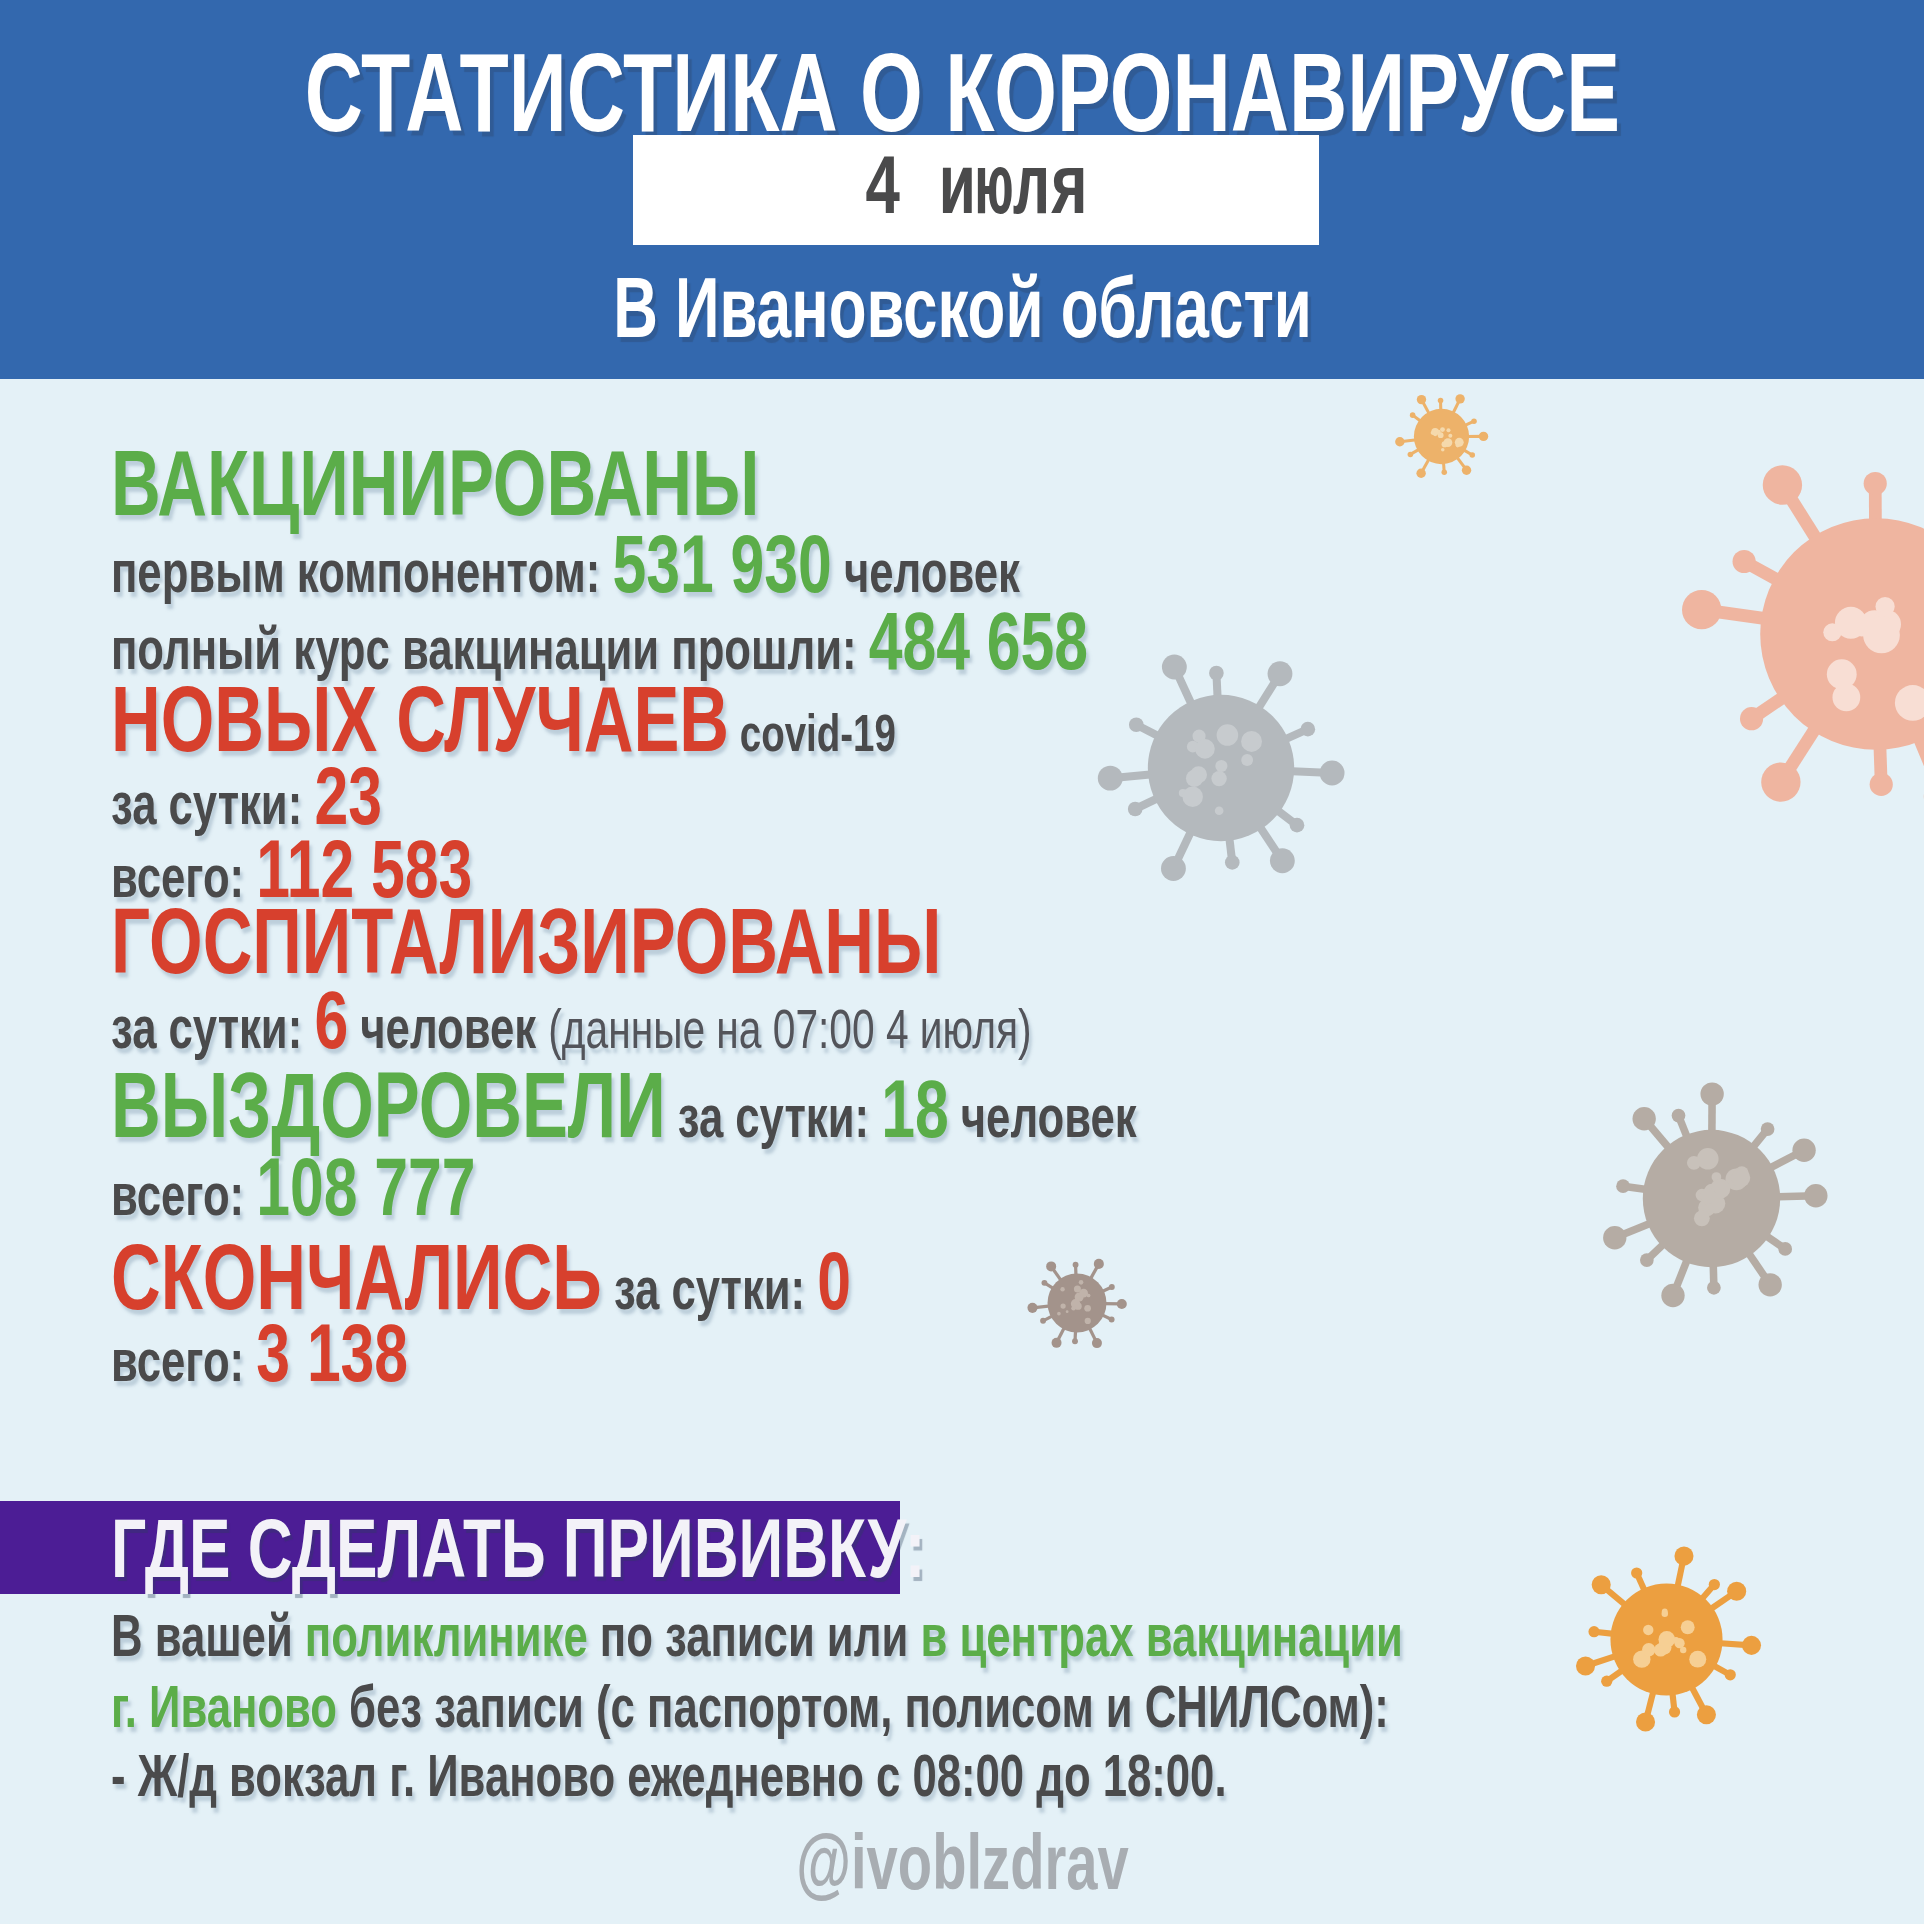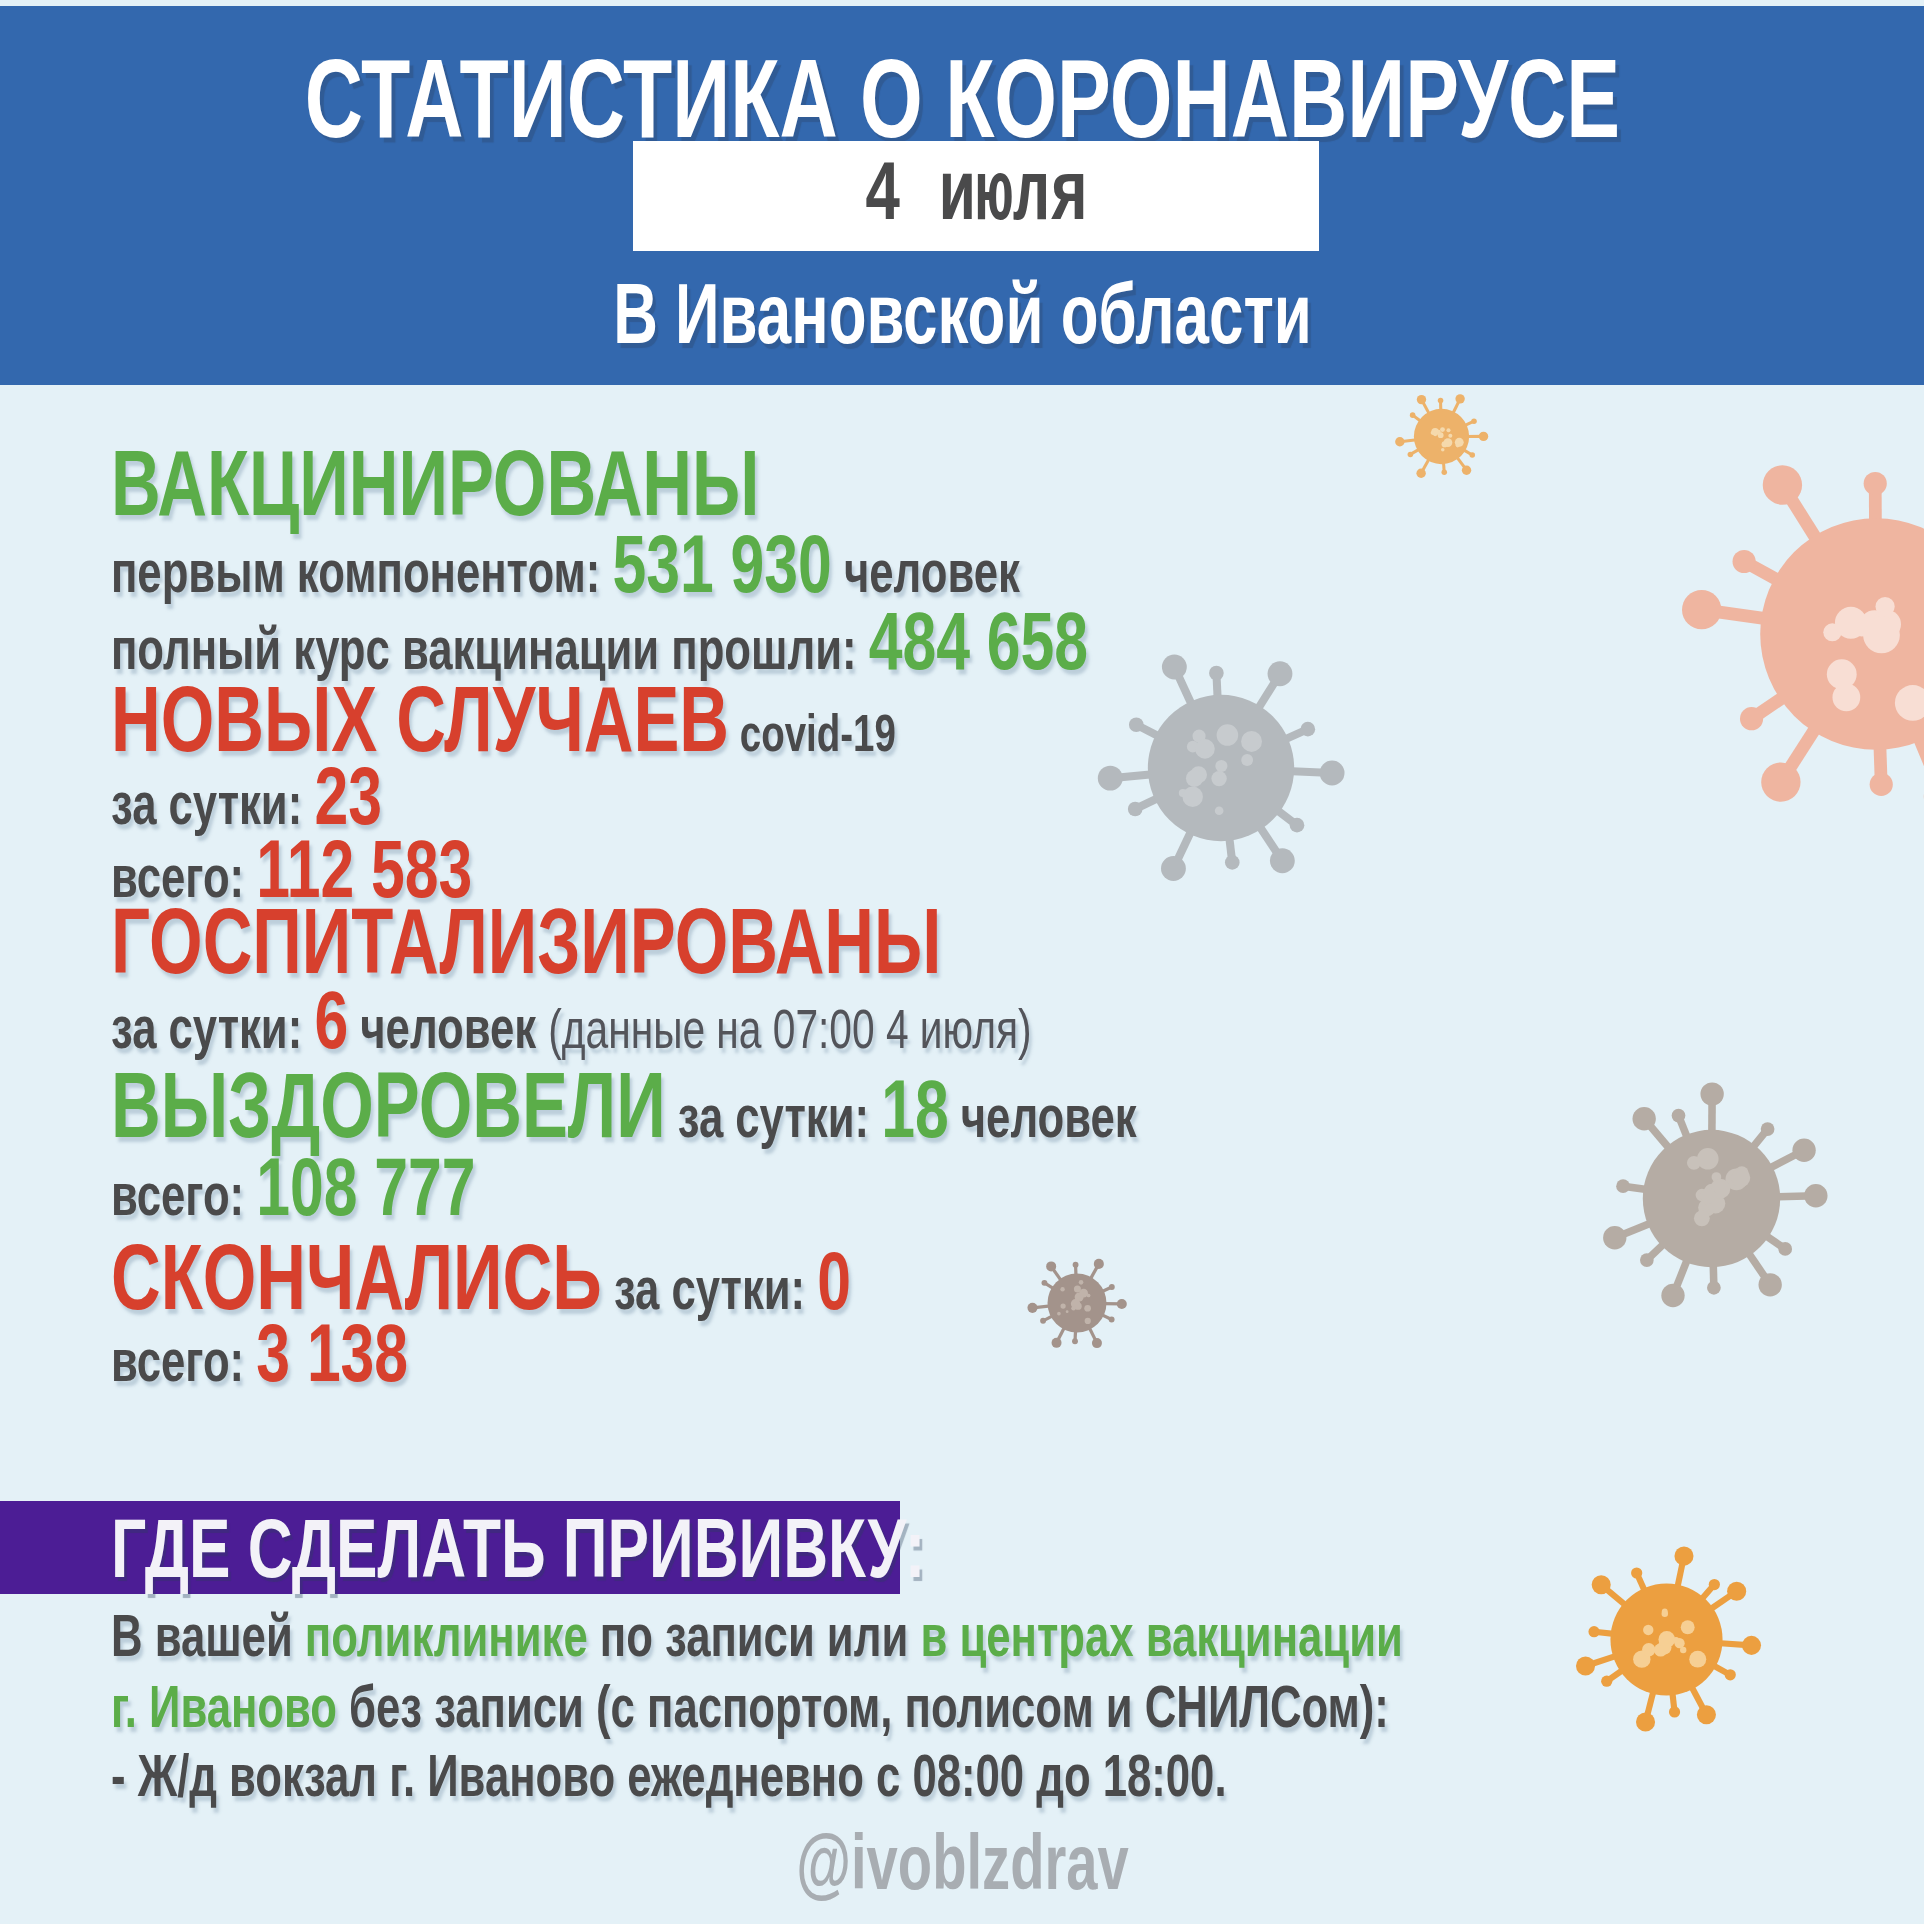--- a/index.html
+++ b/index.html
@@ -6,21 +6,21 @@
   .page{
     position:relative;
     width:1925px;height:1925px;
     background:#E4F1F7;
     overflow:hidden;
     font-family:"Liberation Sans","DejaVu Sans",sans-serif;
     font-weight:bold;
   }
   
   .header{
-    position:absolute;left:0;top:6px;width:1925px;height:379px;
+    position:absolute;left:0;top:0;width:1925px;height:379px;
     background:#3368AE;
   }
   .title{
     position:absolute;left:0;top:37px;width:1925px;
     text-align:center;color:#FFFFFF;font-size:112px;line-height:1;
     text-shadow:5.3px 5.3px 0.9px rgba(44,62,92,.30);
     white-space:nowrap;
   }
   .date-box{
     position:absolute;left:633px;top:135px;width:686px;height:110px;

